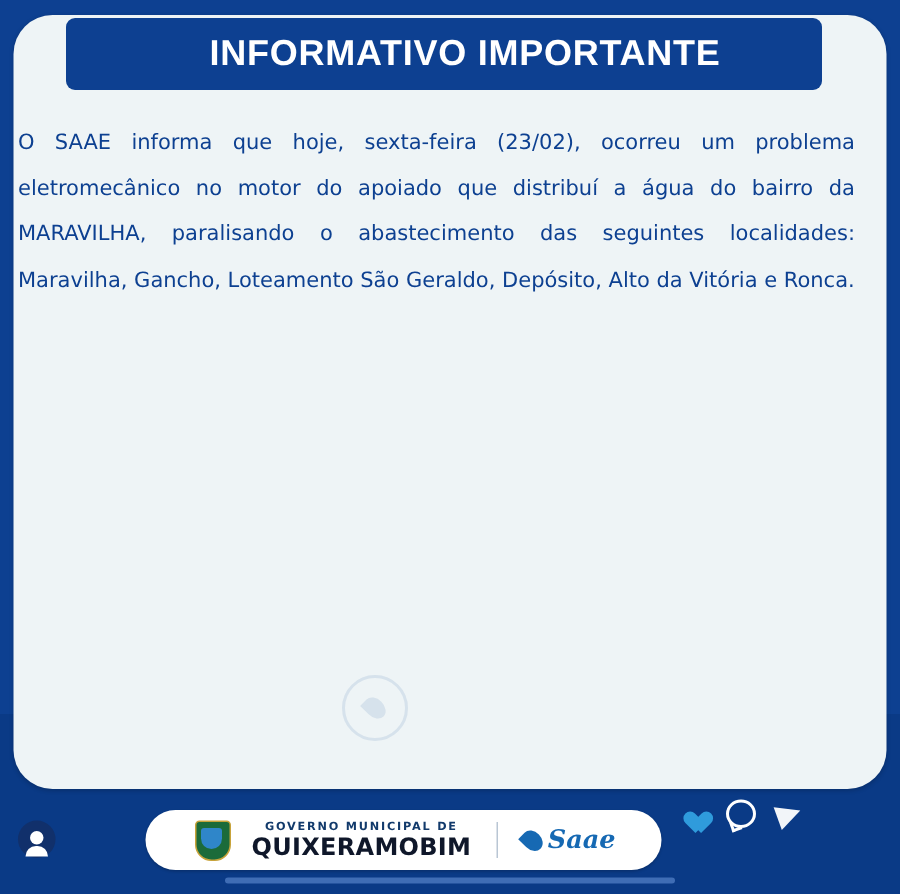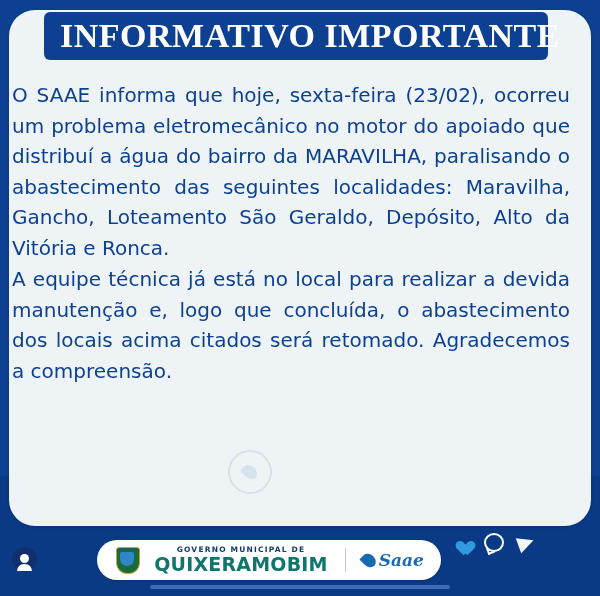--- a/index.html
+++ b/index.html
@@ -49,34 +49,34 @@
     width: 504px;
     height: 48px;
     background: #0d4091;
     border-radius: 6px;
     display: flex;
     align-items: center;
     justify-content: center;
   }
   .title-bar .title-text {
     color: #ffffff;
-    font-size: 34px;
+    font-size: 24px;
     font-weight: bold;
     letter-spacing: 0.5px;
-    font-family: Liberation Serif, serif;
+    font-family: Liberation Sans, sans-serif;
     white-space: nowrap;
     margin-left: 28px;
   }
   .body-text {
     position: absolute;
     left: 12px;
     top: 80px;
     width: 558px;
     color: #0d4091;
-    font-size: 20px;
+    font-size: 14px;
     line-height: 30.5px;
     font-family: "DejaVu Sans", sans-serif;
   }
   .para {
     margin: 0;
     text-align: justify;
   }
   .para.p1 { text-align: justify; }
   .para.p2 { margin-top: 1px; text-align: justify; }
   .watermark {
@@ -148,22 +148,22 @@
     line-height: 1;
   }
   .gov-top {
     font-size: 7.5px;
     letter-spacing: 1.2px;
     color: #123a6b;
     font-weight: bold;
     font-family: "DejaVu Sans", sans-serif;
   }
   .gov-main {
-    font-size: 19px;
-    color: #0f766e;
+    font-size: 16px;
+    color: #0f172a;
     font-weight: bold;
     letter-spacing: 0.2px;
     margin-top: 2px;
     font-family: "DejaVu Sans", sans-serif;
   }
   .divider {
     width: 1px;
     height: 24px;
     background: #b9c6d4;
     margin: 0 3px;
@@ -290,21 +290,20 @@
       <div class="drop"></div>
     </div>
   </div>
 
   <div class="title-bar">
     <span class="title-text">INFORMATIVO IMPORTANTE</span>
   </div>
 
   <div class="body-text">
     <p class="para p1">O SAAE informa que hoje, sexta-feira (23/02), ocorreu um problema eletromecânico no motor do apoiado que distribuí a água do bairro da MARAVILHA, paralisando o abastecimento das seguintes localidades: Maravilha, Gancho, Loteamento São Geraldo, Depósito, Alto da Vitória e Ronca.</p>
-    <p class="para p2">A equipe técnica já está no local para realizar a devida manutenção e, logo que concluída, o abastecimento dos locais acima citados será retomado. Agradecemos a compreensão.</p>
   </div>
 
   <div class="footer">
     <div class="avatar">
       <div class="person"></div>
     </div>
 
     <div class="footer-bar">
       <div class="crest">
         <div class="shield"></div>

